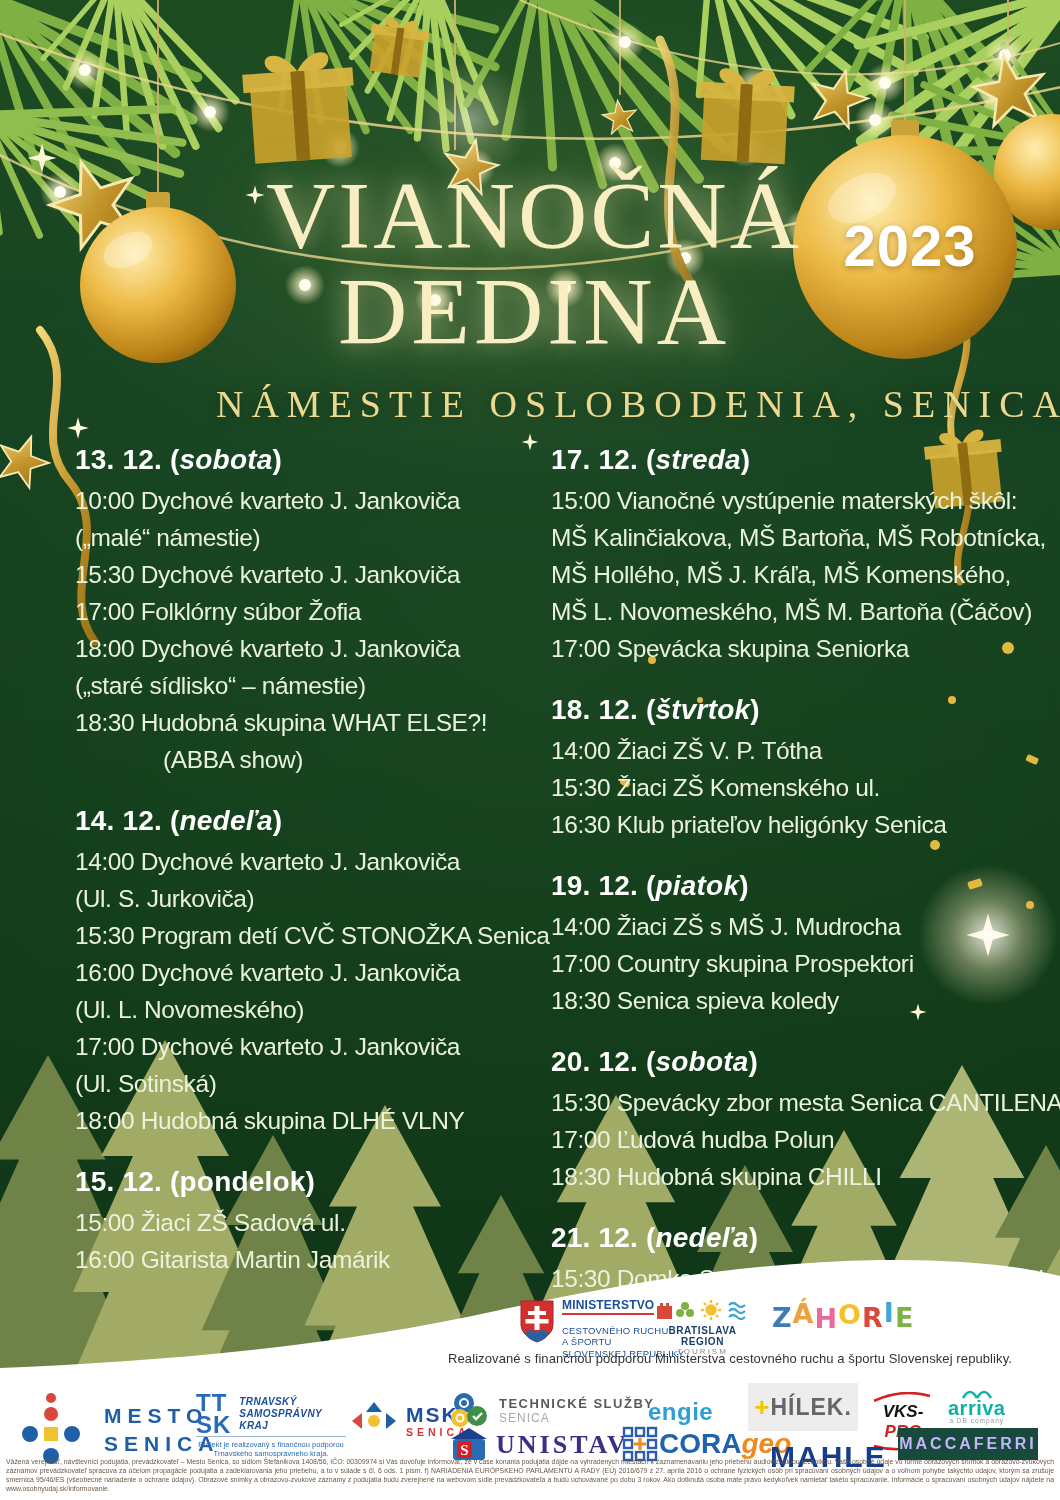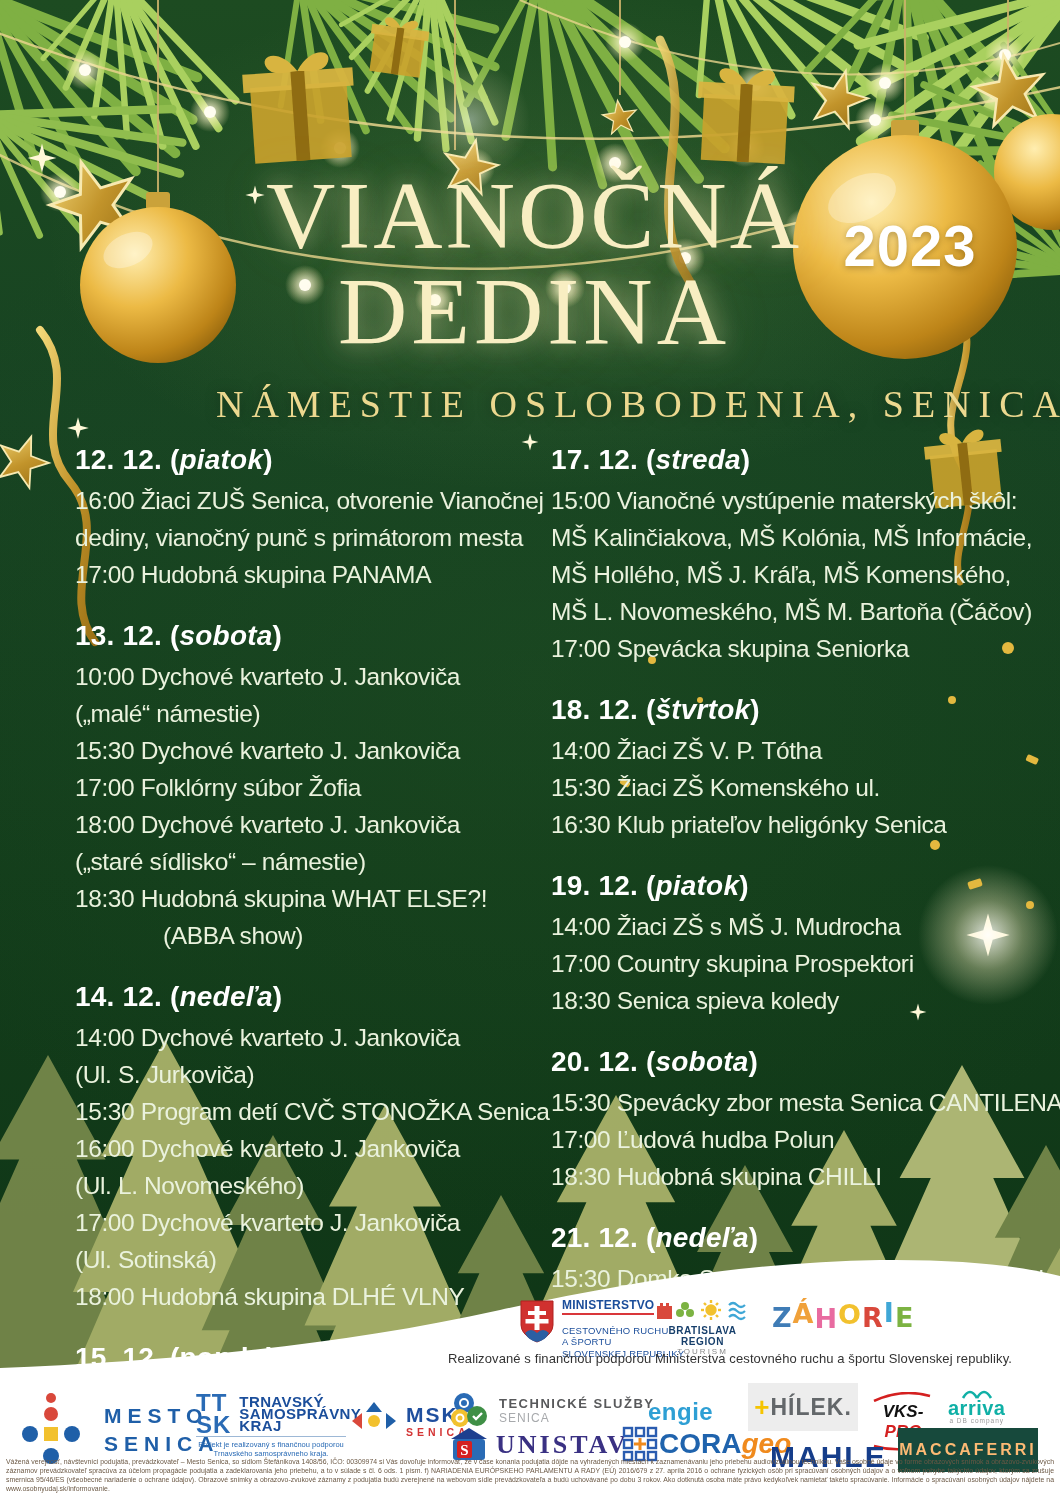--- a/index.html
+++ b/index.html
@@ -40,40 +40,40 @@
   .support{position:absolute;left:448px;top:1351px;font-size:13px;color:#333;letter-spacing:.1px;}
   .partner{position:absolute;}
   .min-text{font-size:9.5px;color:#1b4e9b;line-height:11.5px;letter-spacing:.2px;}
   .min-text .m1{font-size:12px;font-weight:bold;border-bottom:2px solid #d9363a;display:inline-block;padding-bottom:1px;margin-bottom:10px;}
   .brt-name{font-size:10px;font-weight:bold;color:#173f6b;letter-spacing:.6px;text-align:center;margin-top:3px;}
   .brt-sub{font-size:8px;color:#8a8a8a;text-align:center;letter-spacing:2px;}
   .zahorie{font-size:27px;font-weight:bold;letter-spacing:1px;font-family:"DejaVu Sans",sans-serif;}
   .zahorie span{display:inline-block;}
   .mesto-name{font-size:21px;font-weight:bold;color:#1f5fa8;letter-spacing:6px;line-height:28px;}
   .ttsk-abbr{font-size:24px;font-weight:bold;color:#2a6bb5;line-height:22px;letter-spacing:1px;}
-  .ttsk-lines{font-size:15px;font-weight:bold;color:#1b4e9b;line-height:12px;letter-spacing:.4px;}
+  .ttsk-lines{font-size:10px;font-weight:bold;color:#1b4e9b;line-height:12px;letter-spacing:.4px;font-style:italic;}
   .ttsk-cap{font-size:7.5px;color:#2a6bb5;line-height:9px;text-align:center;border-top:1px solid #9db8d6;padding-top:3px;width:150px;}
   .msks-name{font-size:21px;font-weight:bold;color:#1f4f9e;letter-spacing:2px;line-height:22px;}
   .msks-sub{font-size:10.5px;font-weight:bold;color:#d43535;letter-spacing:4px;}
   .tech-name{font-size:13px;font-weight:bold;color:#58595b;letter-spacing:1.5px;}
   .tech-sub{font-size:12px;color:#a7a9ac;letter-spacing:1px;}
   .engie{font-size:24px;font-weight:bold;color:#2e9fd4;letter-spacing:.5px;}
   .hilek-box{background:#ededed;width:110px;height:48px;display:flex;align-items:center;justify-content:center;}
   .hilek-plus{color:#f5c400;font-weight:bold;font-size:26px;margin-right:1px;}
   .hilek-name{color:#63676a;font-weight:bold;font-size:23px;letter-spacing:1px;}
   .vks{font-style:italic;font-weight:bold;font-size:17px;}
   .vks .b{color:#111;} .vks .r{color:#d42020;}
   .arriva-name{font-size:20px;font-weight:bold;color:#10b0a6;letter-spacing:.5px;line-height:18px;}
   .arriva-sub{font-size:6.5px;color:#9a9a9a;letter-spacing:1px;}
   .unistav-name{font-family:"Liberation Serif",serif;font-size:26px;font-weight:bold;color:#3a3183;letter-spacing:3px;}
   .cora-name{font-size:28px;font-weight:bold;}
   .cora-name .b{color:#1f63ad;} .cora-name .o{color:#f08a1d;font-style:italic;}
   .mahle{font-size:30px;font-weight:bold;color:#153d8a;letter-spacing:2px;font-stretch:condensed;}
-  .macc-box{background:#17493c;color:#fdba74;font-weight:bold;font-size:16px;letter-spacing:3px;
-    width:140px;height:44px;display:flex;align-items:center;justify-content:center;}
+  .macc-box{background:#17493c;color:#c4b5fd;font-weight:bold;font-size:16px;letter-spacing:3px;
+    width:140px;height:32px;display:flex;align-items:center;justify-content:center;}
   .legal{position:absolute;left:6px;top:1457px;width:1048px;z-index:6;
     font-size:6.9px;line-height:9px;color:#6b5844;text-align:justify;}
 </style>
 </head>
 <body>
 
 <div class="poster">
 
   <svg class="layer" width="1060" height="1500" viewBox="0 0 1060 1500" style="z-index:1">
     <defs>
@@ -251,26 +251,20 @@
 
   <div class="title">
     <div class="t1">VIANOČNÁ</div>
     <div class="t2">DEDINA</div>
   </div>
   <div class="year">2023</div>
   <div class="subtitle">NÁMESTIE  OSLOBODENIA,  SENICA</div>
 
   <div class="col col-left" id="col-left">
       <div class="section">
-        <div class="date"><span>12. 12. (</span><span class="wd-it">piatok</span><span>)</span></div>
-        <div class="ev">16:00 Žiaci ZUŠ Senica, otvorenie Vianočnej</div>
-        <div class="ev">dediny, vianočný punč s primátorom mesta</div>
-        <div class="ev">17:00 Hudobná skupina PANAMA</div>
-      </div>
-      <div class="section">
         <div class="date"><span>13. 12. (</span><span class="wd-it">sobota</span><span>)</span></div>
         <div class="ev">10:00 Dychové kvarteto J. Jankoviča</div>
         <div class="ev">(„malé“ námestie)</div>
         <div class="ev">15:30 Dychové kvarteto J. Jankoviča</div>
         <div class="ev">17:00 Folklórny súbor Žofia</div>
         <div class="ev">18:00 Dychové kvarteto J. Jankoviča</div>
         <div class="ev">(„staré sídlisko“ – námestie)</div>
         <div class="ev">18:30 Hudobná skupina WHAT ELSE?!</div>
         <div class="ev ind">(ABBA show)</div>
       </div>
@@ -288,21 +282,21 @@
       <div class="section">
         <div class="date"><span>15. 12. (</span><span>pondelok</span><span>)</span></div>
         <div class="ev">15:00 Žiaci ZŠ Sadová ul.</div>
         <div class="ev">16:00 Gitarista Martin Jamárik</div>
       </div>
     </div>
   <div class="col col-right" id="col-right">
       <div class="section">
         <div class="date"><span>17. 12. (</span><span class="wd-it">streda</span><span>)</span></div>
         <div class="ev">15:00 Vianočné vystúpenie materských škôl:</div>
-        <div class="ev">MŠ Kalinčiakova, MŠ Kolónia, MŠ Informácie,</div>
+        <div class="ev">MŠ Kalinčiakova, MŠ Bartoňa, MŠ Robotnícka,</div>
         <div class="ev">MŠ Hollého, MŠ J. Kráľa, MŠ Komenského,</div>
         <div class="ev">MŠ L. Novomeského, MŠ M. Bartoňa (Čáčov)</div>
         <div class="ev">17:00 Spevácka skupina Seniorka</div>
       </div>
       <div class="section">
         <div class="date"><span>18. 12. (</span><span class="wd-it">štvrtok</span><span>)</span></div>
         <div class="ev">14:00 Žiaci ZŠ V. P. Tótha</div>
         <div class="ev">15:30 Žiaci ZŠ Komenského ul.</div>
         <div class="ev">16:30 Klub priateľov heligónky Senica</div>
       </div>

